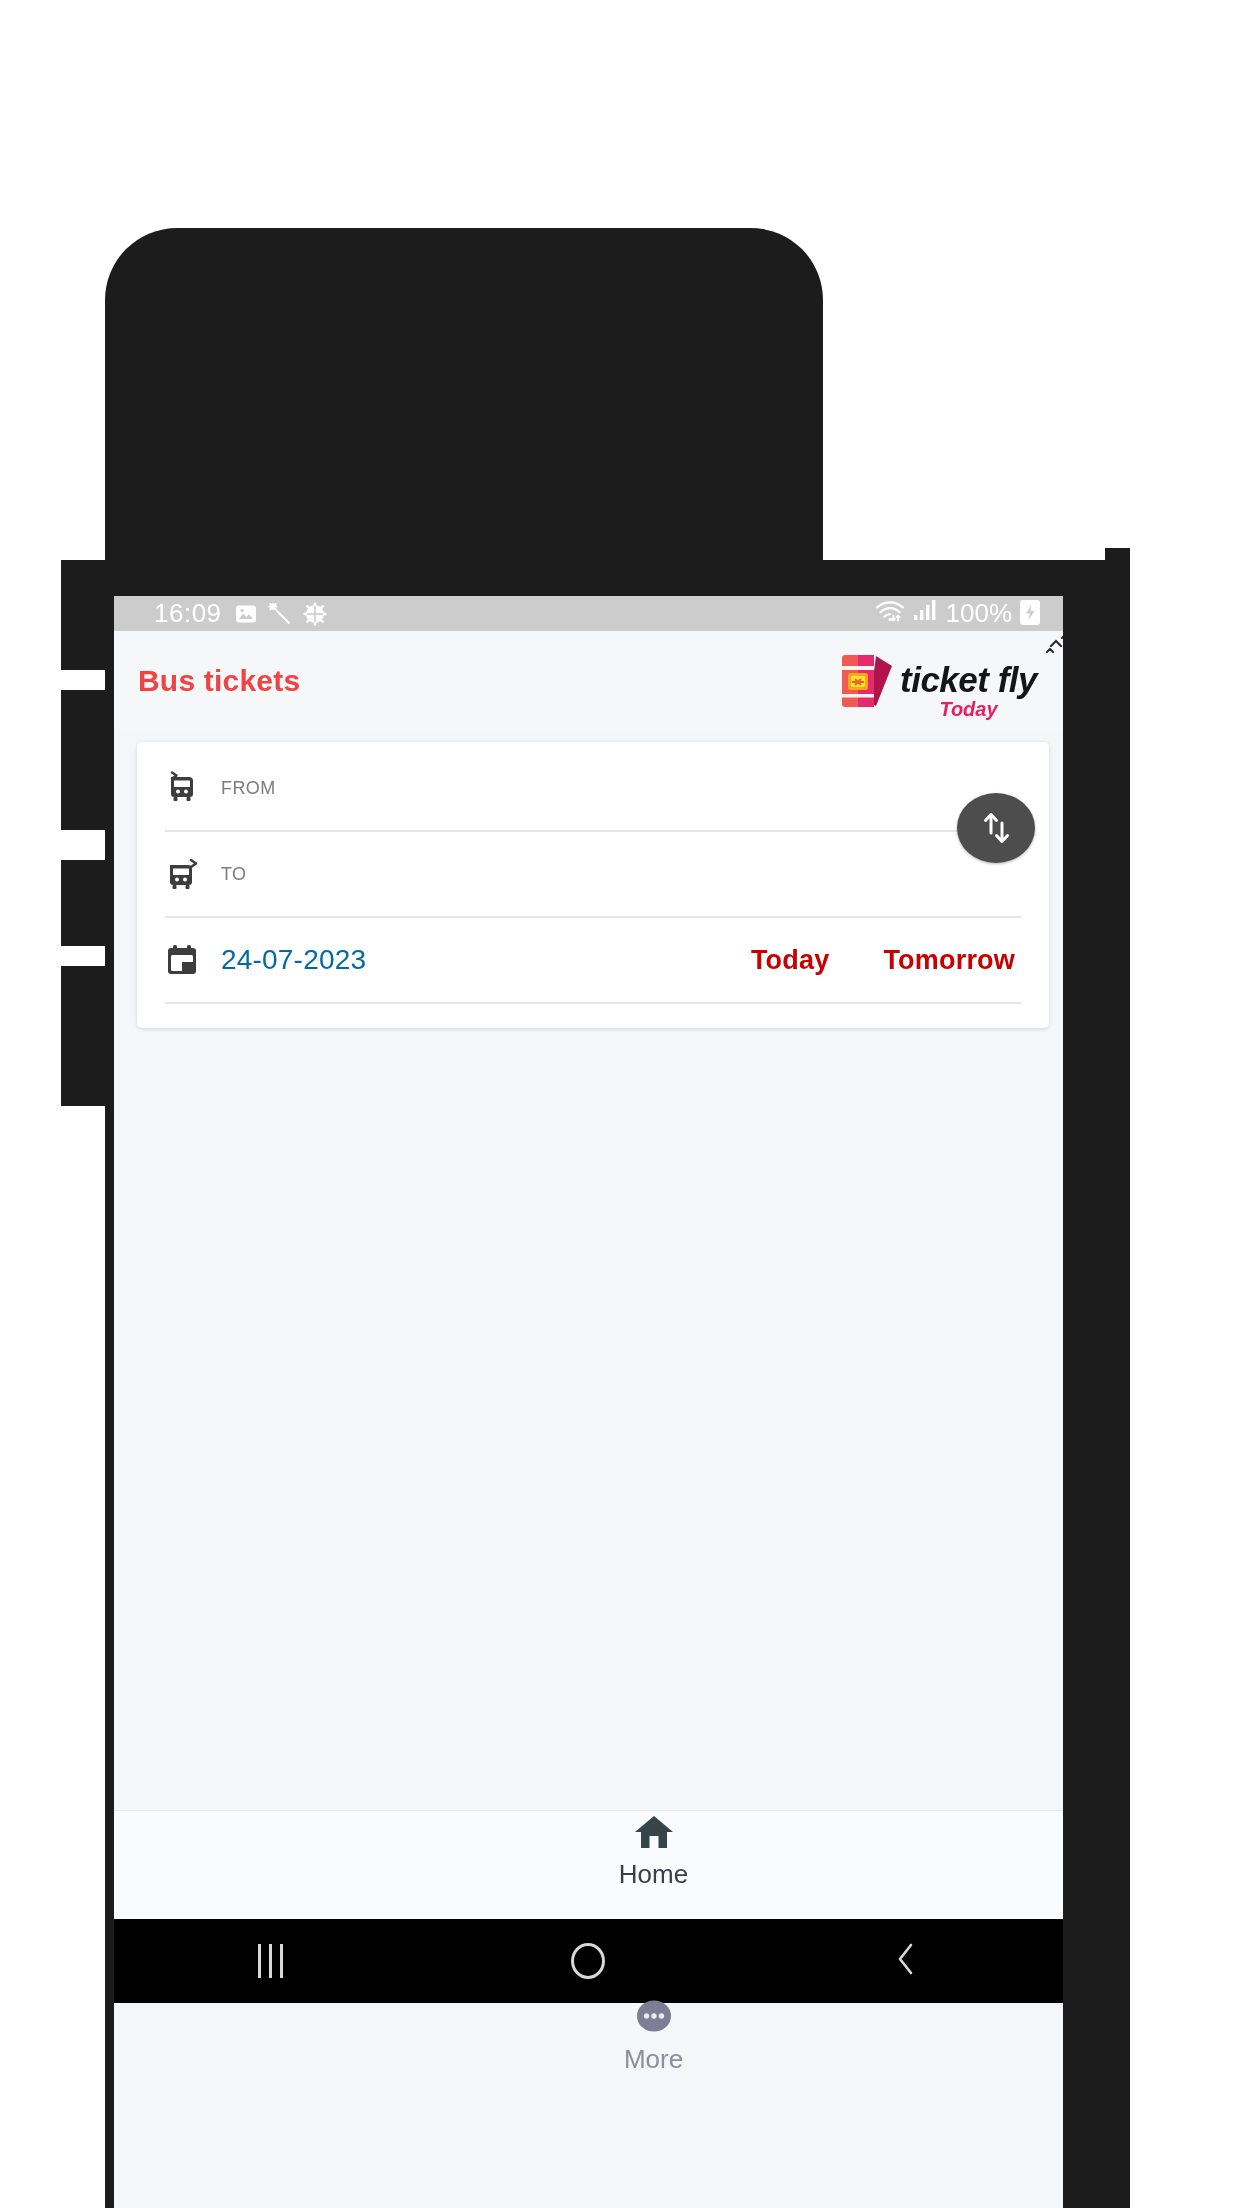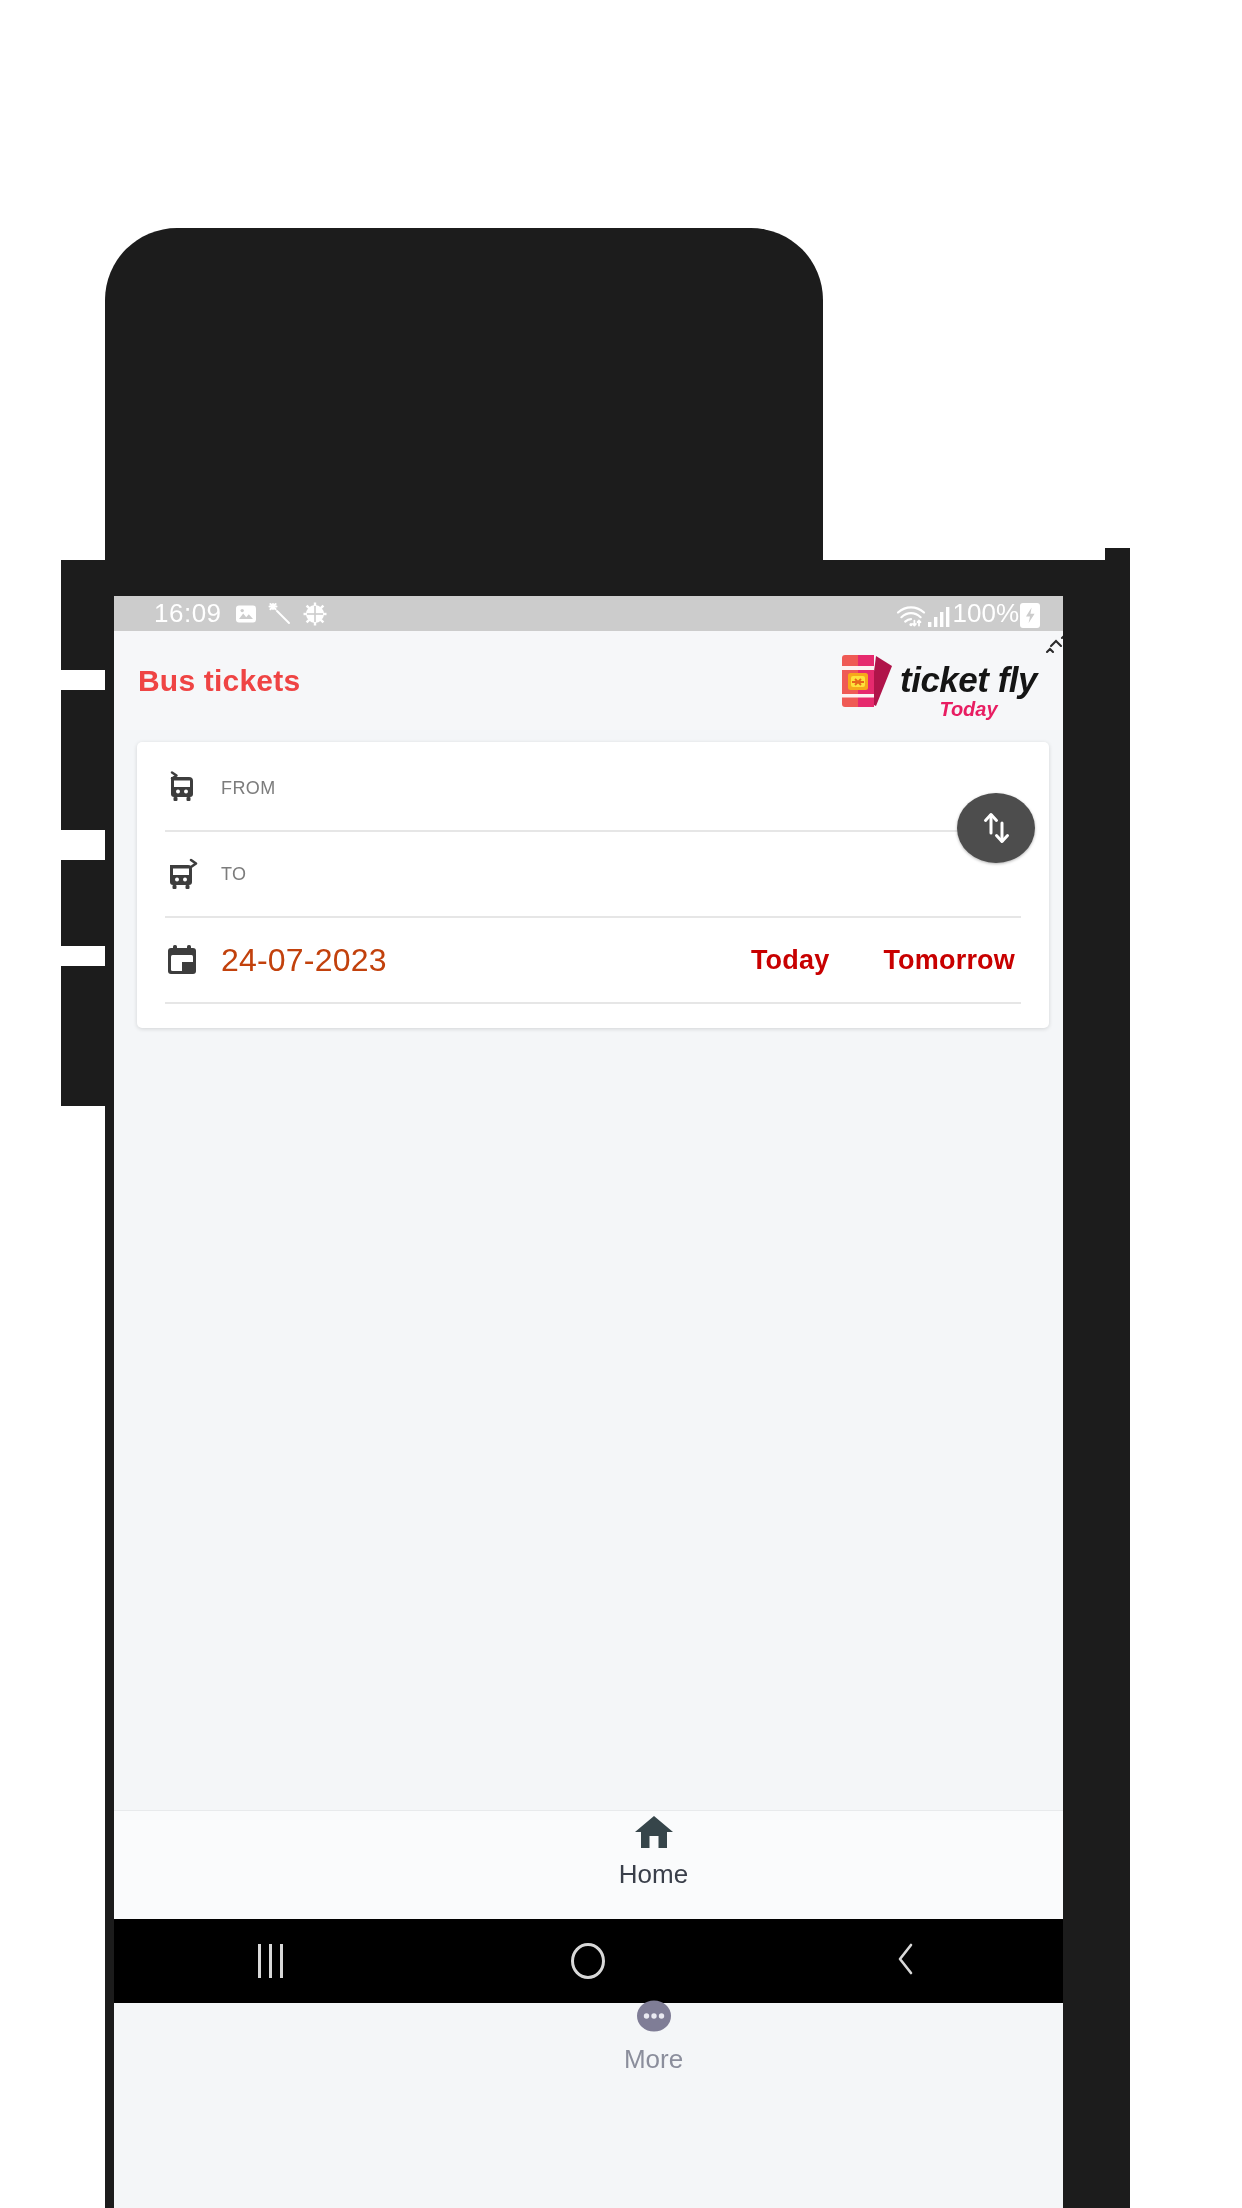--- a/index.html
+++ b/index.html
@@ -54,21 +54,21 @@
   
   .status-bar {
     height: 35px;
     background: #cccccc;
     display: flex; align-items: center;
     padding: 0 22px 0 40px;
     color: #ffffff;
   }
   .sb-time { font-size: 26px; letter-spacing: .5px; font-weight: 400; }
   .sb-left-icons { display: flex; align-items: center; gap: 9px; margin-left: 12px; }
-  .sb-right { margin-left: auto; display: flex; align-items: flex-end; gap: 0; }
+  .sb-right { margin-left: auto; display: flex; align-items: flex-start; gap: 7px; }
   .sb-battery-text { font-size: 26px; }
   .ico { display: inline-block; line-height: 0; }
 
   
   .app-bar {
     height: 99px;
     background: #f6f7f9;
     display: flex; align-items: center;
     padding: 0 26px 0 24px;
   }
@@ -104,21 +104,21 @@
     height: 86px;
     border-bottom: 2px solid #e6e6e6;
     position: relative;
   }
   .field-icon { width: 44px; display: flex; align-items: center; justify-content: flex-start; }
   .field-label {
     font-size: 18px; color: #7c7c7c; letter-spacing: .4px; margin-left: 12px;
   }
   .date-row { display: flex; align-items: center; margin: 0 28px; height: 86px;
               border-bottom: 2px solid #e6e6e6; }
-  .date-value { font-size: 32px; color: #c2410c; margin-left: 12px; letter-spacing: .2px;}
+  .date-value { font-size: 28px; color: #0369a1; margin-left: 12px; letter-spacing: .2px;}
   .quick-dates { margin-left: auto; display: flex; align-items: flex-start; gap: 54px; padding-right: 6px;}
   .quick-date { font-size: 27px; font-weight: bold; color: #c80000; letter-spacing: .2px; }
 
   .swap-btn {
     position: absolute;
     right: -14px; top: 47px;
     width: 78px; height: 70px;
     border-radius: 50%;
     background: #4d4d4d;
     display: flex; align-items: center; justify-content: center;

